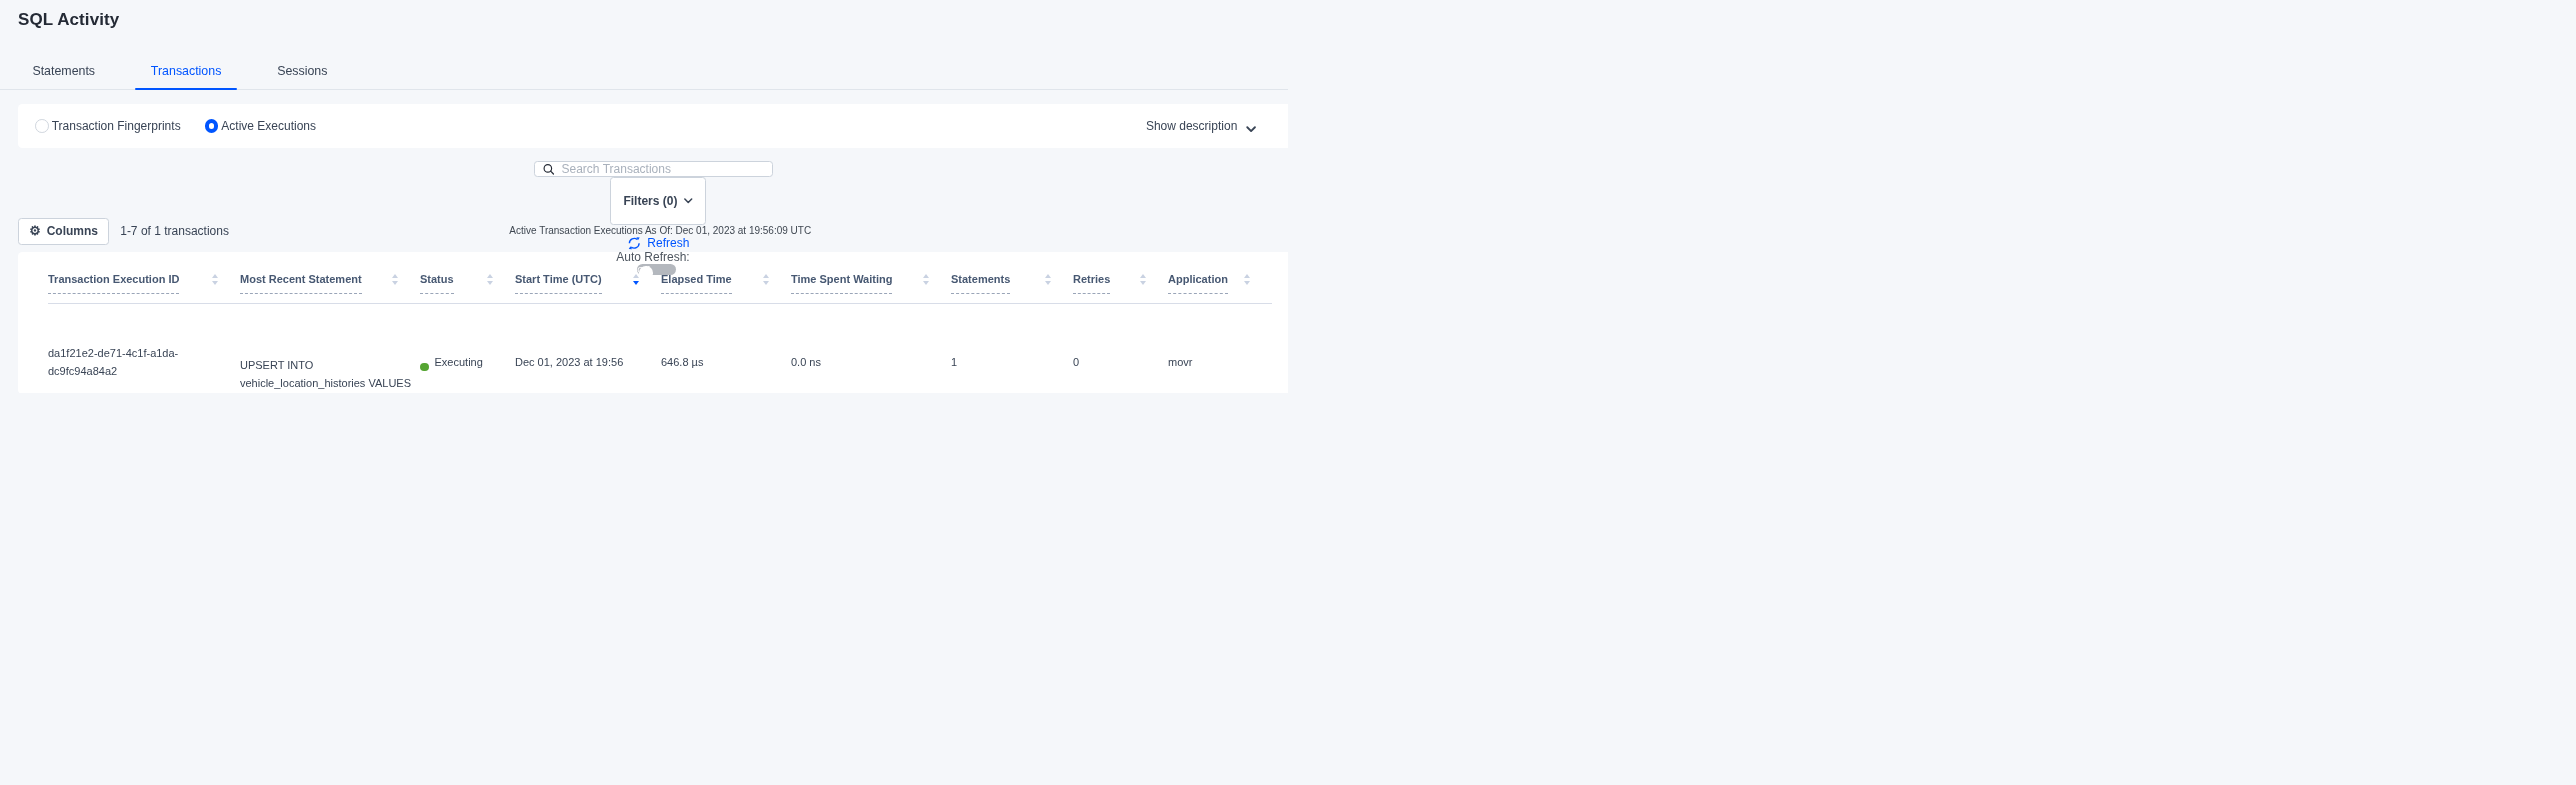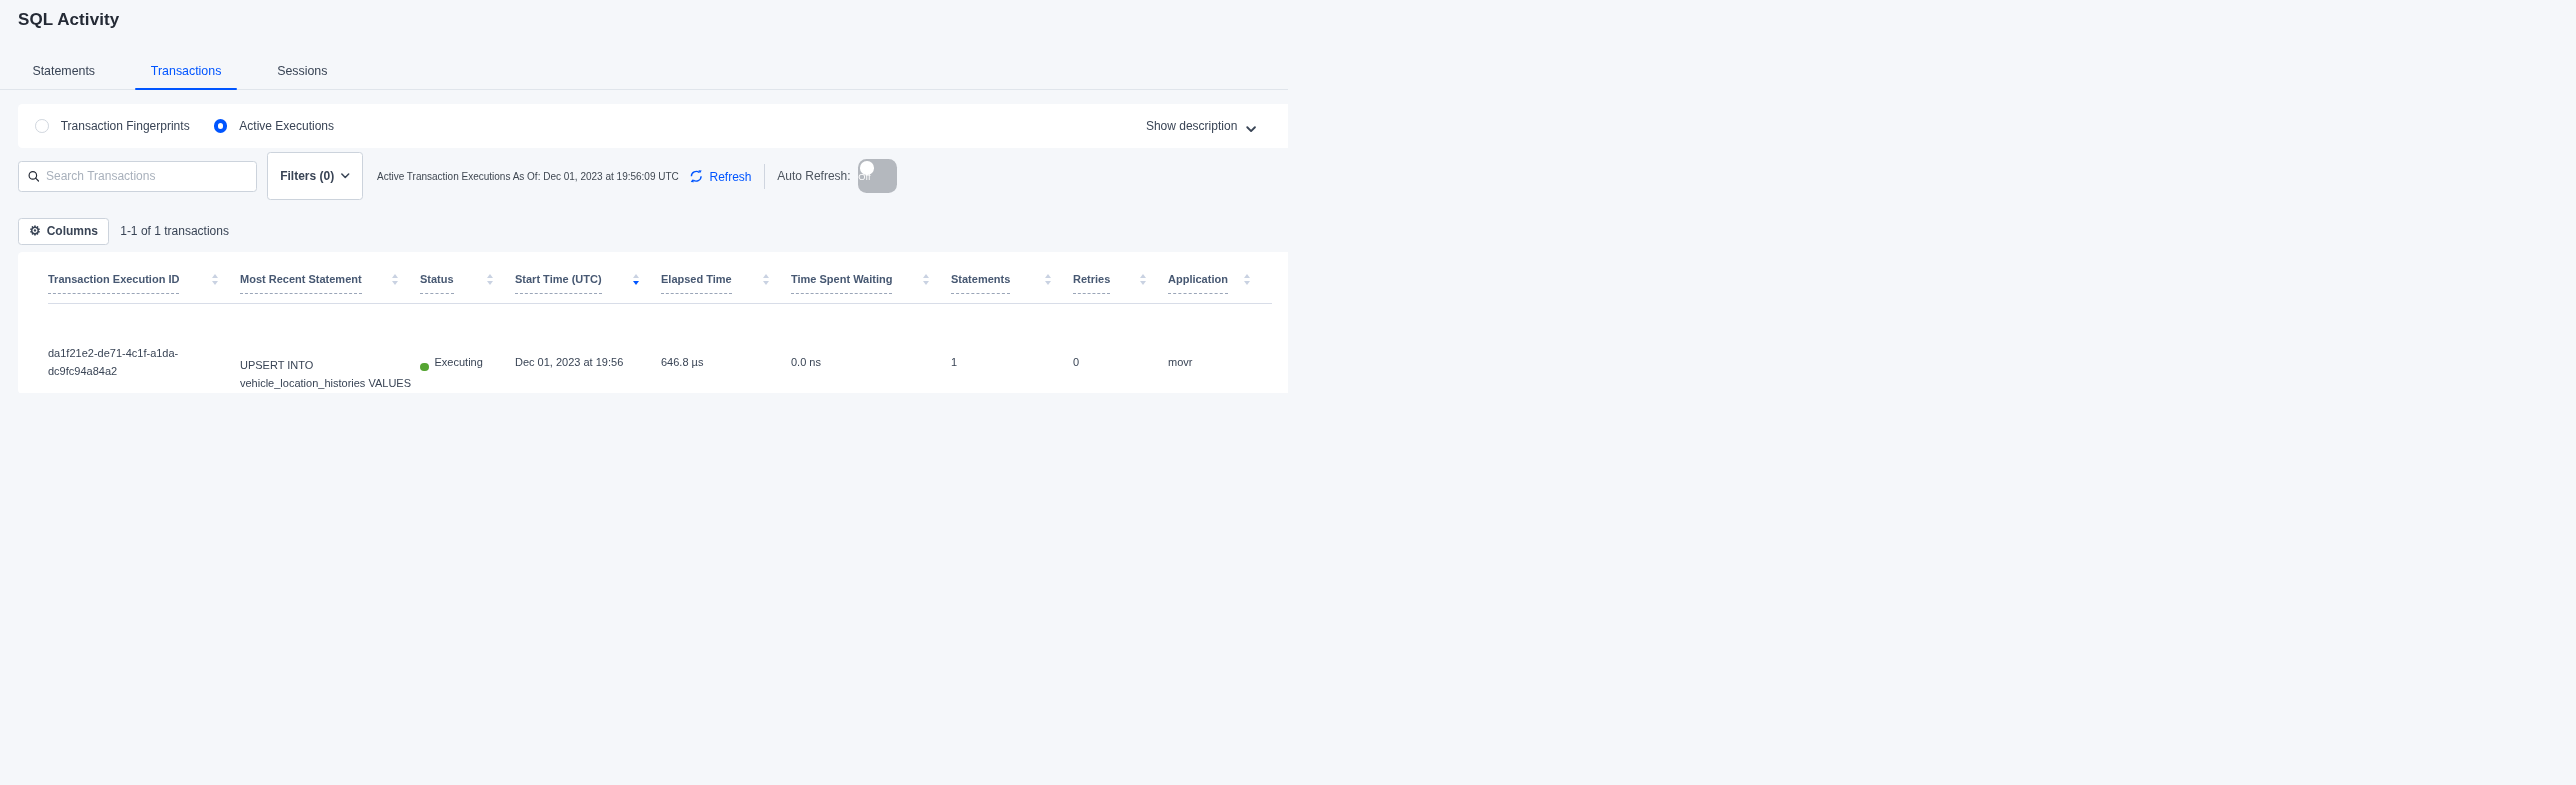--- a/index.html
+++ b/index.html
@@ -61,38 +61,39 @@
   }
   .radio-option { display: flex; align-items: center; margin-right: 24px; cursor: pointer; }
   .radio-circle {
     width: 13.7px; height: 13.7px;
     border-radius: 50%;
     border: 0.9px solid #d0d6de;
     background: #fff;
     flex: 0 0 auto;
   }
   .radio-circle.selected { border: 4.3px solid #0055ff; }
-  .radio-label { margin-left: 12px; font-size: 12px; color: #394455; }
+  .radio-label { margin-left: 3px; font-size: 12px; color: #394455; }
   .show-description {
     margin-left: auto;
     display: flex;
     align-items: flex-end;
     font-size: 12px;
     color: #394455;
     cursor: pointer;
     white-space: nowrap;
   }
   .show-description svg { margin-left: 8.5px; }
 
   
   .toolbar {
     margin: 12.8px 0 0 18px;
     display: flex;
     align-items: center;
     height: 31px;
+    flex-direction: column;
   }
   .search-box {
     width: 239px; height: 31px;
     background: #fff;
     border: 0.9px solid #ccd3dc;
     border-radius: 3.4px;
     display: flex;
     align-items: center;
     padding: 0 8.5px;
   }
@@ -106,21 +107,21 @@
     background: transparent;
   }
   .search-box input::placeholder { color: #a9b1bc; }
   .btn {
     height: 48px;
     background: #fff;
     border: 0.9px solid #ccd3dc;
     border-radius: 3.4px;
     display: flex;
     align-items: center;
-    padding: 0 12px;
+    padding: 16px 12px;
     font-size: 12px;
     font-weight: 700;
     color: #394455;
     cursor: pointer;
     white-space: nowrap;
   }
   .filters-btn { margin-left: 10.2px; }
   .filters-btn svg { margin-left: 6.8px; }
   .asof-text { margin-left: 14.5px; font-size: 10px; color: #3f4751; white-space: nowrap; }
   .refresh-link {
@@ -273,21 +274,21 @@
     <span class="toggle-knob"></span>
     <span class="toggle-state">Off</span>
   </span>
 </div>
 
 <div class="columns-row">
   <button class="btn columns-btn">
     <span class="gear-glyph">⚙</span>
     <span>Columns</span>
   </button>
-  <span class="results-count">1-1 of 1 transactions</span>
+  <span class="results-count">1-7 of 1 transactions</span>
 </div>
 
 <section class="table-card">
   <table>
     <colgroup>
       <col style="width:192px">
         <col style="width:180px">
         <col style="width:95px">
       <col style="width:146px">
         <col style="width:130px">

